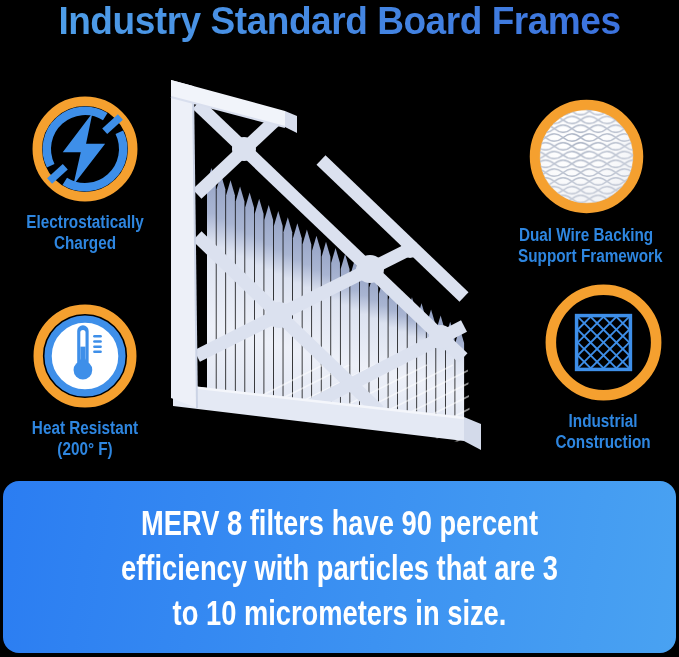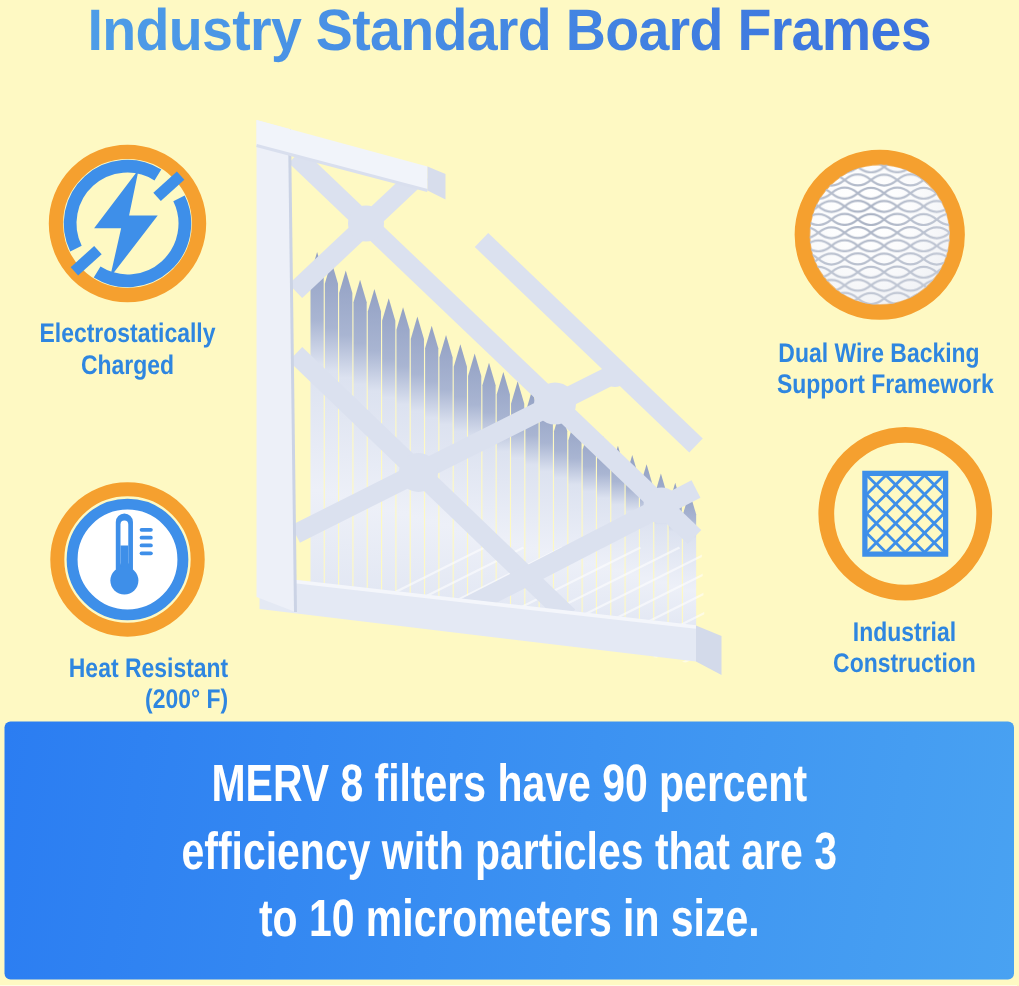--- a/index.html
+++ b/index.html
@@ -1,18 +1,18 @@
 <!DOCTYPE html>
 <html><head>
 <meta charset="utf-8">
 <style>
   html,body{margin:0;padding:0;background:#ffffff;}
   #stage{
     position:relative;width:679px;height:657px;margin:0 auto;
-    background:#fef9c3;overflow:hidden;
+    background:#000000;overflow:hidden;
     font-family:"Liberation Sans","DejaVu Sans",sans-serif;
   }
   
   .title{
     position:absolute;top:-4px;left:0;width:679px;height:50px;
     line-height:50px;text-align:center;
     font-size:39px;font-weight:bold;letter-spacing:-0.5px;
     background:linear-gradient(90deg,#4FA0E8 0%,#3A6FDD 100%);
     -webkit-background-clip:text;background-clip:text;color:transparent;
     transform:scaleX(.95);transform-origin:50% 50%;
@@ -21,28 +21,28 @@
   
   .feature{position:absolute;text-align:center;}
   .feature .ic{display:block;margin:0 auto;}
   .feature .label{
     margin-top:10px;font-weight:bold;color:#2E86E0;
     font-size:18px;line-height:21px;
     transform:scaleX(.85);transform-origin:50% 50%;white-space:nowrap;
   }
   #feat-electro{left:6px;top:96px;width:158px;}
   #feat-mesh{left:506px;top:98px;width:160px;}
-  #feat-heat{left:6px;top:321px;width:158px;text-align:right;}
+  #feat-heat{left:6px;top:304px;width:158px;}
   #feat-grid{left:524px;top:284px;width:158px;}
   
   #filter-art{position:absolute;left:163px;top:68px;}
   
   .banner{
     position:absolute;left:3px;top:481px;width:673px;height:172px;
-    border-radius:4px;
+    border-radius:16px;
     background:linear-gradient(99deg,#2B7DF2 0%,#49A2F2 100%);
     display:flex;flex-direction:column;justify-content:center;
   }
   .banner .bline{
     color:#ffffff;font-weight:bold;font-size:35px;line-height:45px;
     text-align:center;transform:scaleX(.78);transform-origin:50% 50%;
     white-space:nowrap;
   }
 </style>
 </head>

